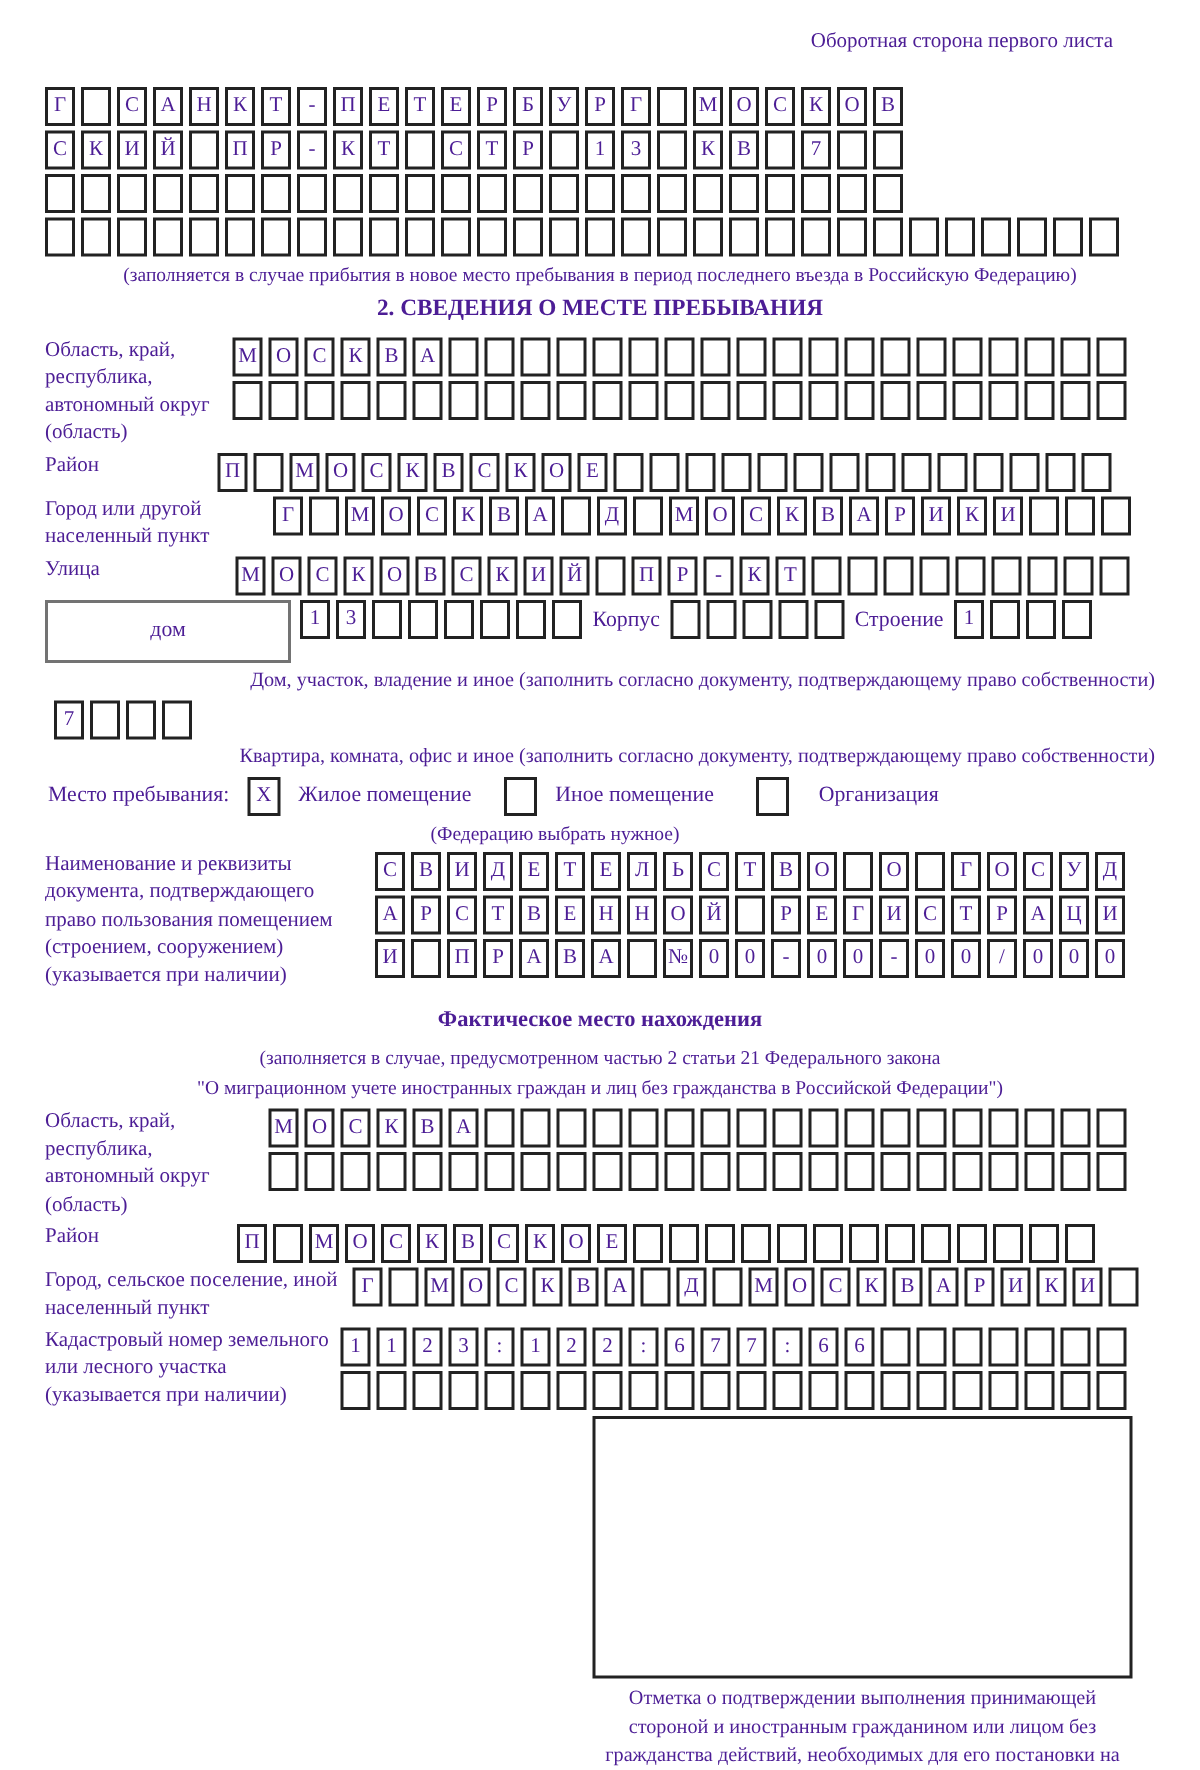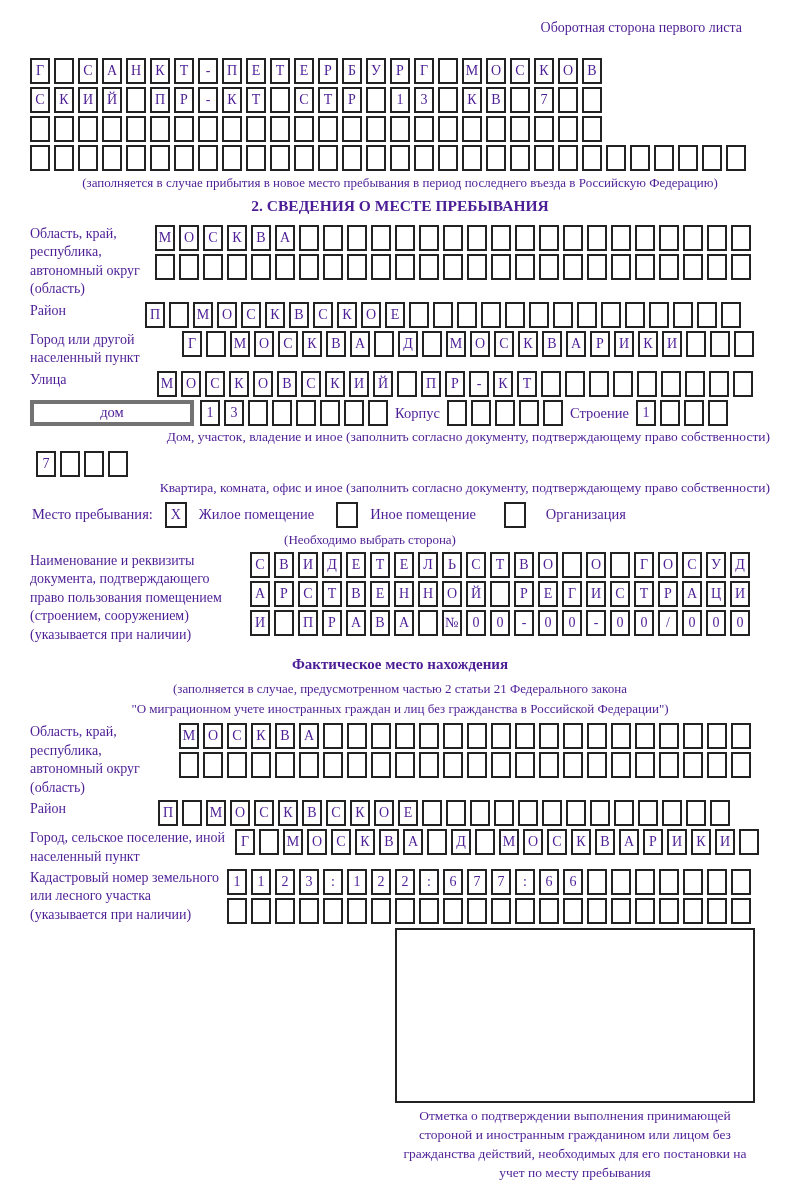--- a/index.html
+++ b/index.html
@@ -25,21 +25,21 @@
     border:2px solid #222; display:inline-flex; align-items:center; justify-content:center;
     font-size:14px; line-height:1; background:#fff;
   }
 
   .note-center { text-align:center; font-size:13px; margin:4px 0 4px 0; }
   .caption { font-size:13.5px; margin:2px 0 6px 2px;text-align:right; }
   .h2 { text-align:center; font-weight:bold; font-size:15.5px; margin:6px 0 10px 0; }
   .h3 { text-align:center; font-weight:bold; font-size:15px; margin:12px 0 8px 0; }
 
   .wide-box {
-    box-sizing:border-box; border:4px solid #737373; height:26px;
+    box-sizing:border-box; border:2px solid #737373; height:42px;
     display:inline-flex; align-items:center; justify-content:center; font-size:14.5px;
   }
   .wb164{flex:0 0 164px;} .wb200{flex:0 0 200px;}
   .inline-lbl { font-size:14.5px; line-height:26px; margin:0 7px; white-space:nowrap; }
 
   .chk-row { display:flex; align-items:center; margin:6px 0 2px 2px; font-size:14.5px; }
   .checkbox {
     box-sizing:border-box; width:22px; height:26px; border:2px solid #222;
     display:inline-flex; align-items:center; justify-content:center;
     font-size:14px; margin:0 12px;
@@ -377,21 +377,21 @@
 
   <div class="chk-row">
     <span class="chk-label">Место пребывания:</span>
     <span class="checkbox">X</span>
     <span class="chk-label">Жилое помещение</span>
     <span class="checkbox" style="margin-left:22px;"></span>
     <span class="chk-label">Иное помещение</span>
     <span class="checkbox" style="margin-left:28px; margin-right:20px;"></span>
     <span class="chk-label">Организация</span>
   </div>
-  <div class="note-center" style="width:420px; margin-left:130px;">(Необходимо выбрать сторона)</div>
+  <div class="note-center" style="width:420px; margin-left:130px;">(Федерацию выбрать нужное)</div>
 
   <div class="frow" style="margin-top:4px;">
     <div class="lbl w220">Наименование и реквизиты документа, подтверждающего право пользования помещением (строением, сооружением) (указывается при наличии)</div>
     <div class="rows-col">
       <div class="cells">
           <span class="cell">С</span>
           <span class="cell">В</span>
           <span class="cell">И</span>
           <span class="cell">Д</span>
           <span class="cell">Е</span>

